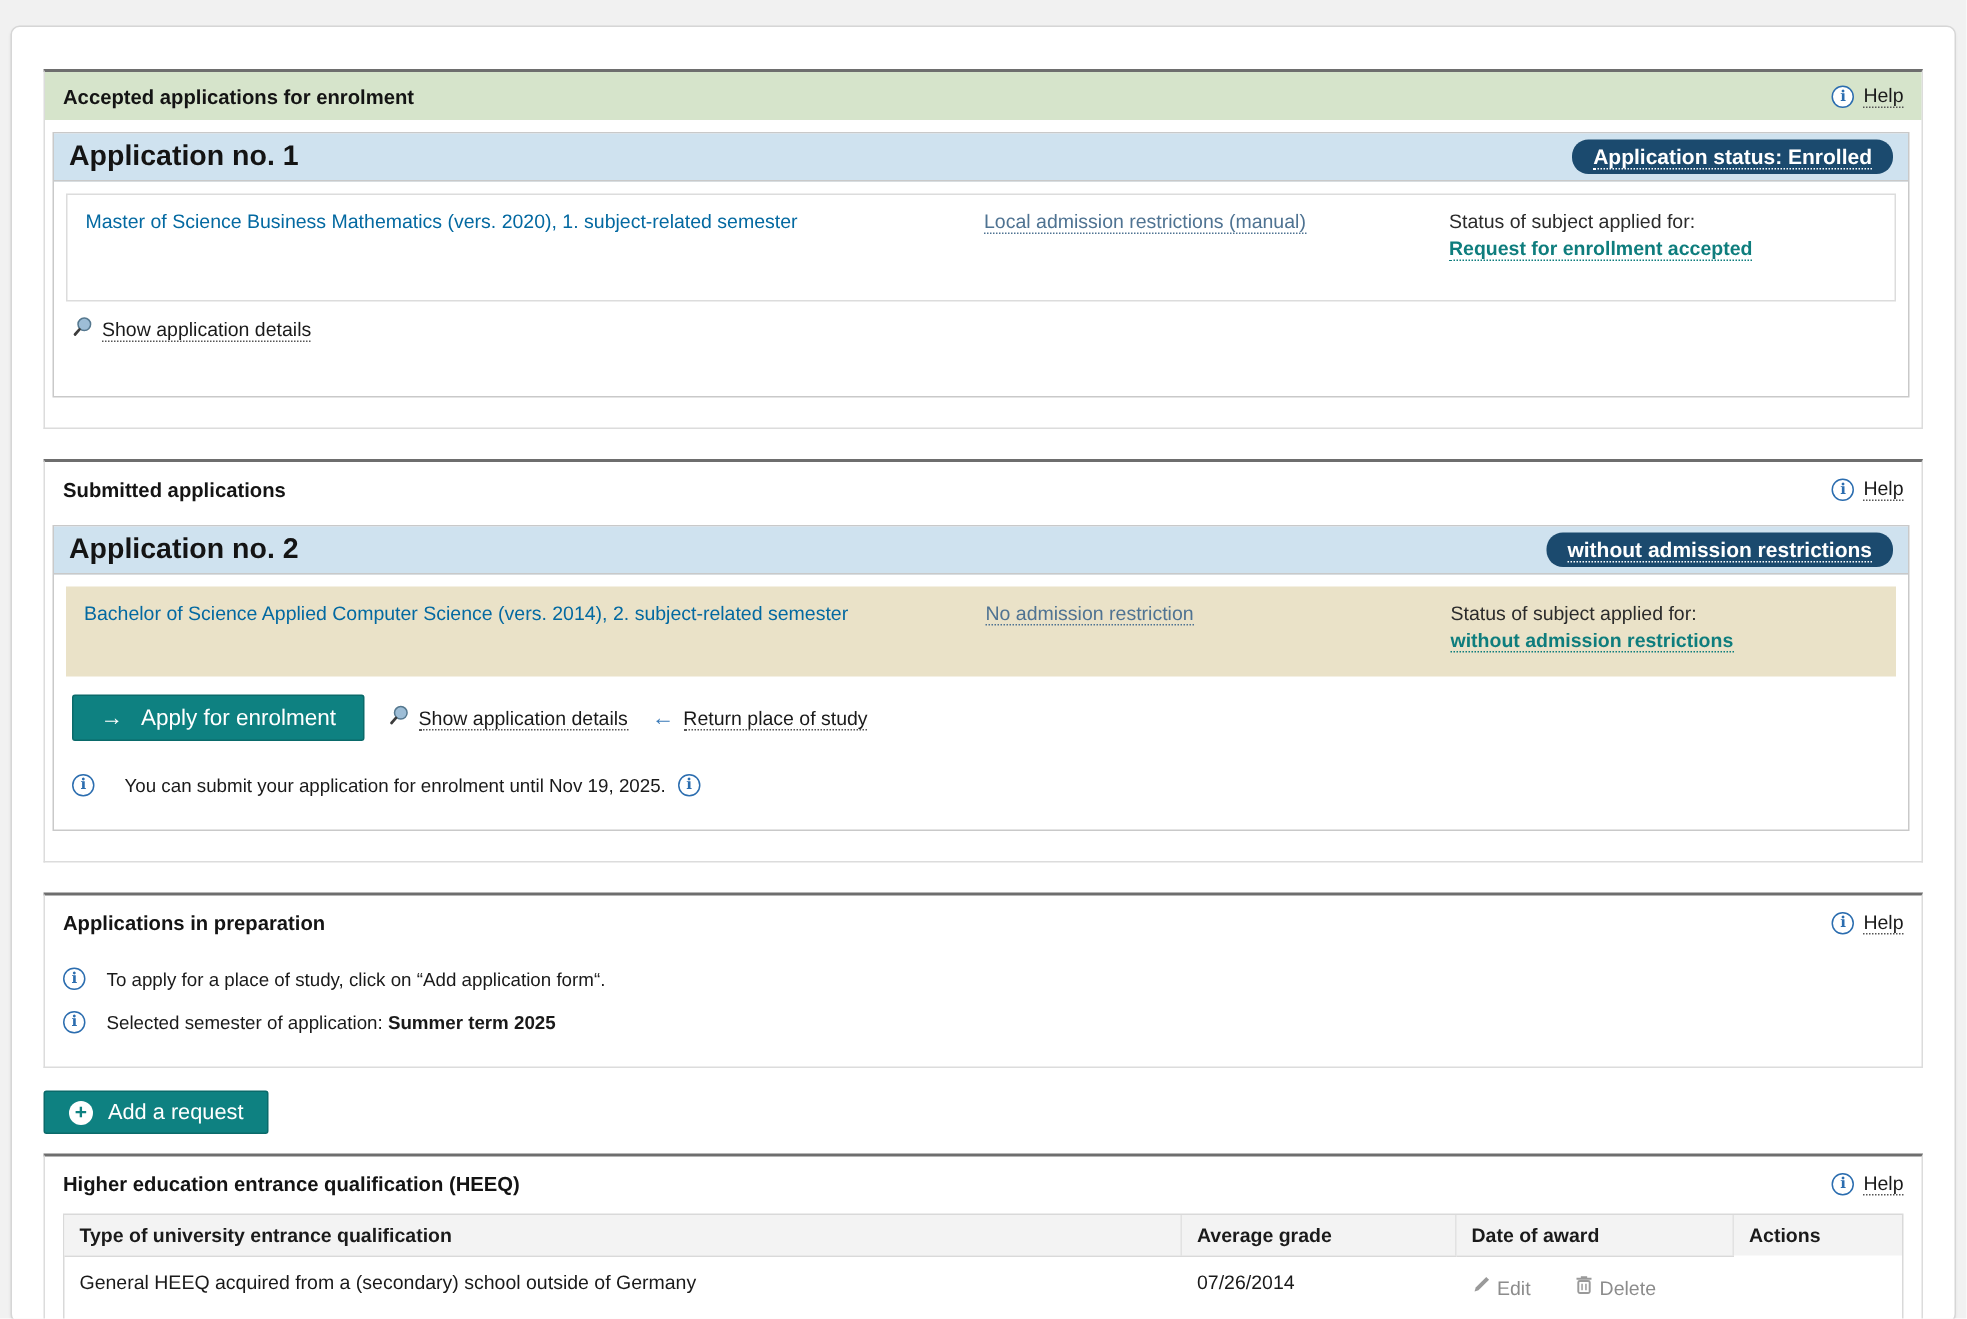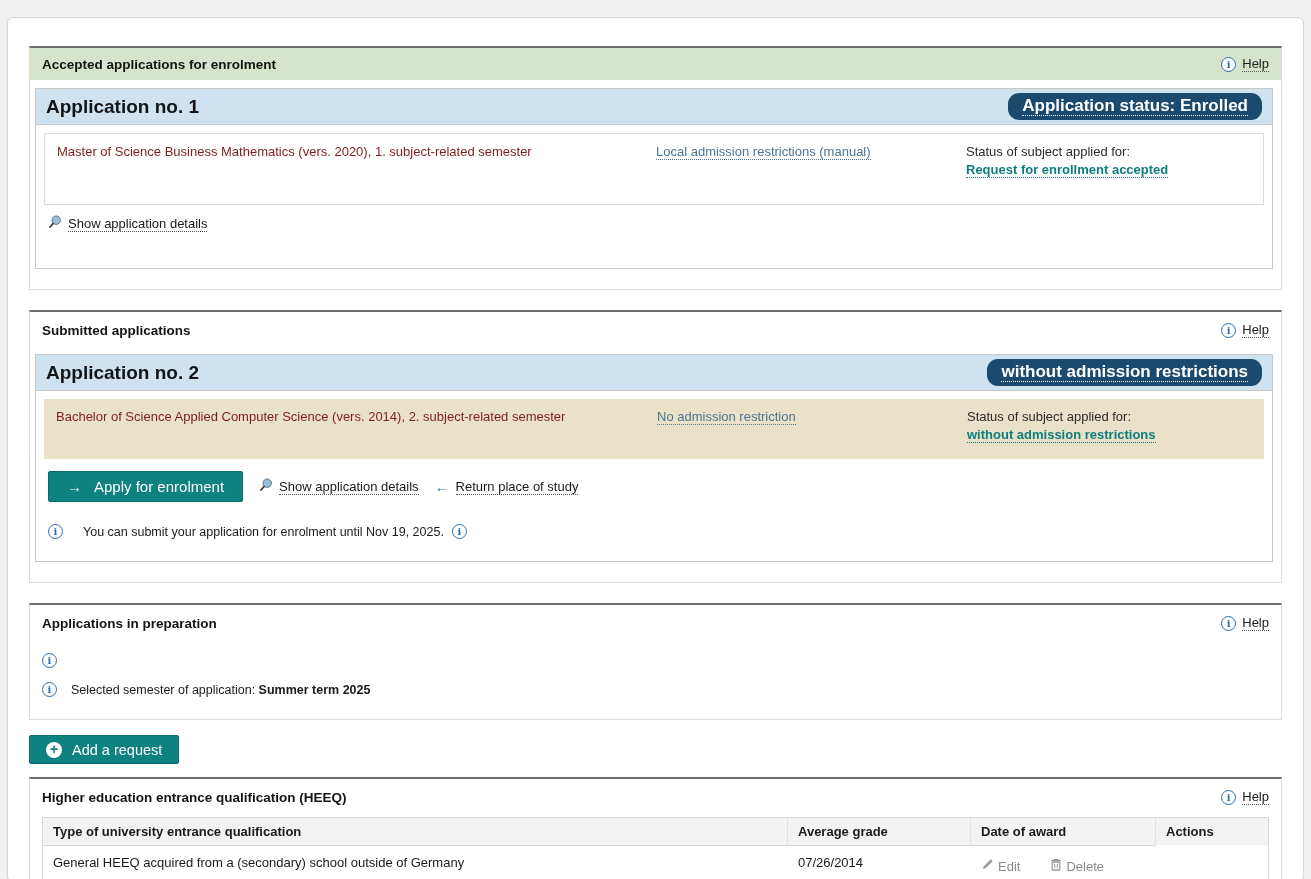--- a/index.html
+++ b/index.html
@@ -55,31 +55,31 @@
   .app-header {
     background:#cfe2ef;
     display:flex; justify-content:space-between; align-items:center;
     padding:4px 10px; min-height:28px;
     border-bottom:1px solid #c9c9c9;
   }
   .app-header-title { font-weight:bold; font-size:19px; color:#141414; }
   .badge {
     background:#1b4a6e; color:#fff;
     border-radius:11px; padding:3px 14px 4px 14px;
-    font-size:17px; font-weight:bold; white-space:nowrap;
+    font-size:14px; font-weight:bold; white-space:nowrap;
   }
   .badge .badge-text { border-bottom:1px dotted #fff; }
   .app-content {
     display:grid; grid-template-columns:1fr 300px 285px;
     padding:10px 12px; margin:8px; min-height:54px;
     align-items:start; column-gap:10px;
   }
   .app-content.white { background:#fff; border:1px solid #dcdcdc; min-height:72px; }
   .app-content.beige { background:#eae2c8; border:none; min-height:60px; }
-  .course-text { color:#7f1d1d; }
+  .course-text { color:#0369a1; }
   .steel-link { color:#4f7392; text-decoration:none; border-bottom:1px dotted #4f7392; cursor:pointer; }
   .status-label { color:#2b2b2b; margin-bottom:3px; }
   .teal-link { color:#0e7d7d; font-weight:bold; text-decoration:none; border-bottom:1px dotted #0e7d7d; cursor:pointer; }
   .link-row { display:flex; align-items:center; gap:28px; margin:10px 0 0 12px; }
   .icon-link {
     display:inline-flex; align-items:center; gap:6px;
     color:#1a1a1a; text-decoration:none; cursor:pointer;
   }
   .icon-link .lbl { border-bottom:1px dotted #555; }
   .arrow-left { color:#3a7ab8; font-weight:bold; font-size:15px; line-height:1; }
@@ -219,20 +219,21 @@
     <section class="panel">
       <div class="panel-header plain">
         <span class="panel-title">Applications in preparation</span>
         <a class="help-link">
           <span class="info-icon">i</span>
           <span class="dotted">Help</span>
         </a>
       </div>
       <div class="info-row" style="margin-top:20px;">
         <span class="info-icon">i</span>
+        <span>To apply for a place of study, click on “Add application form“.</span>
       </div>
       <div class="info-row prep-pad">
         <span class="info-icon">i</span>
         <span>
           <span>Selected semester of application: </span><span class="bold">Summer term 2025</span>
         </span>
       </div>
     </section>
 
     <div class="add-request-wrap">

